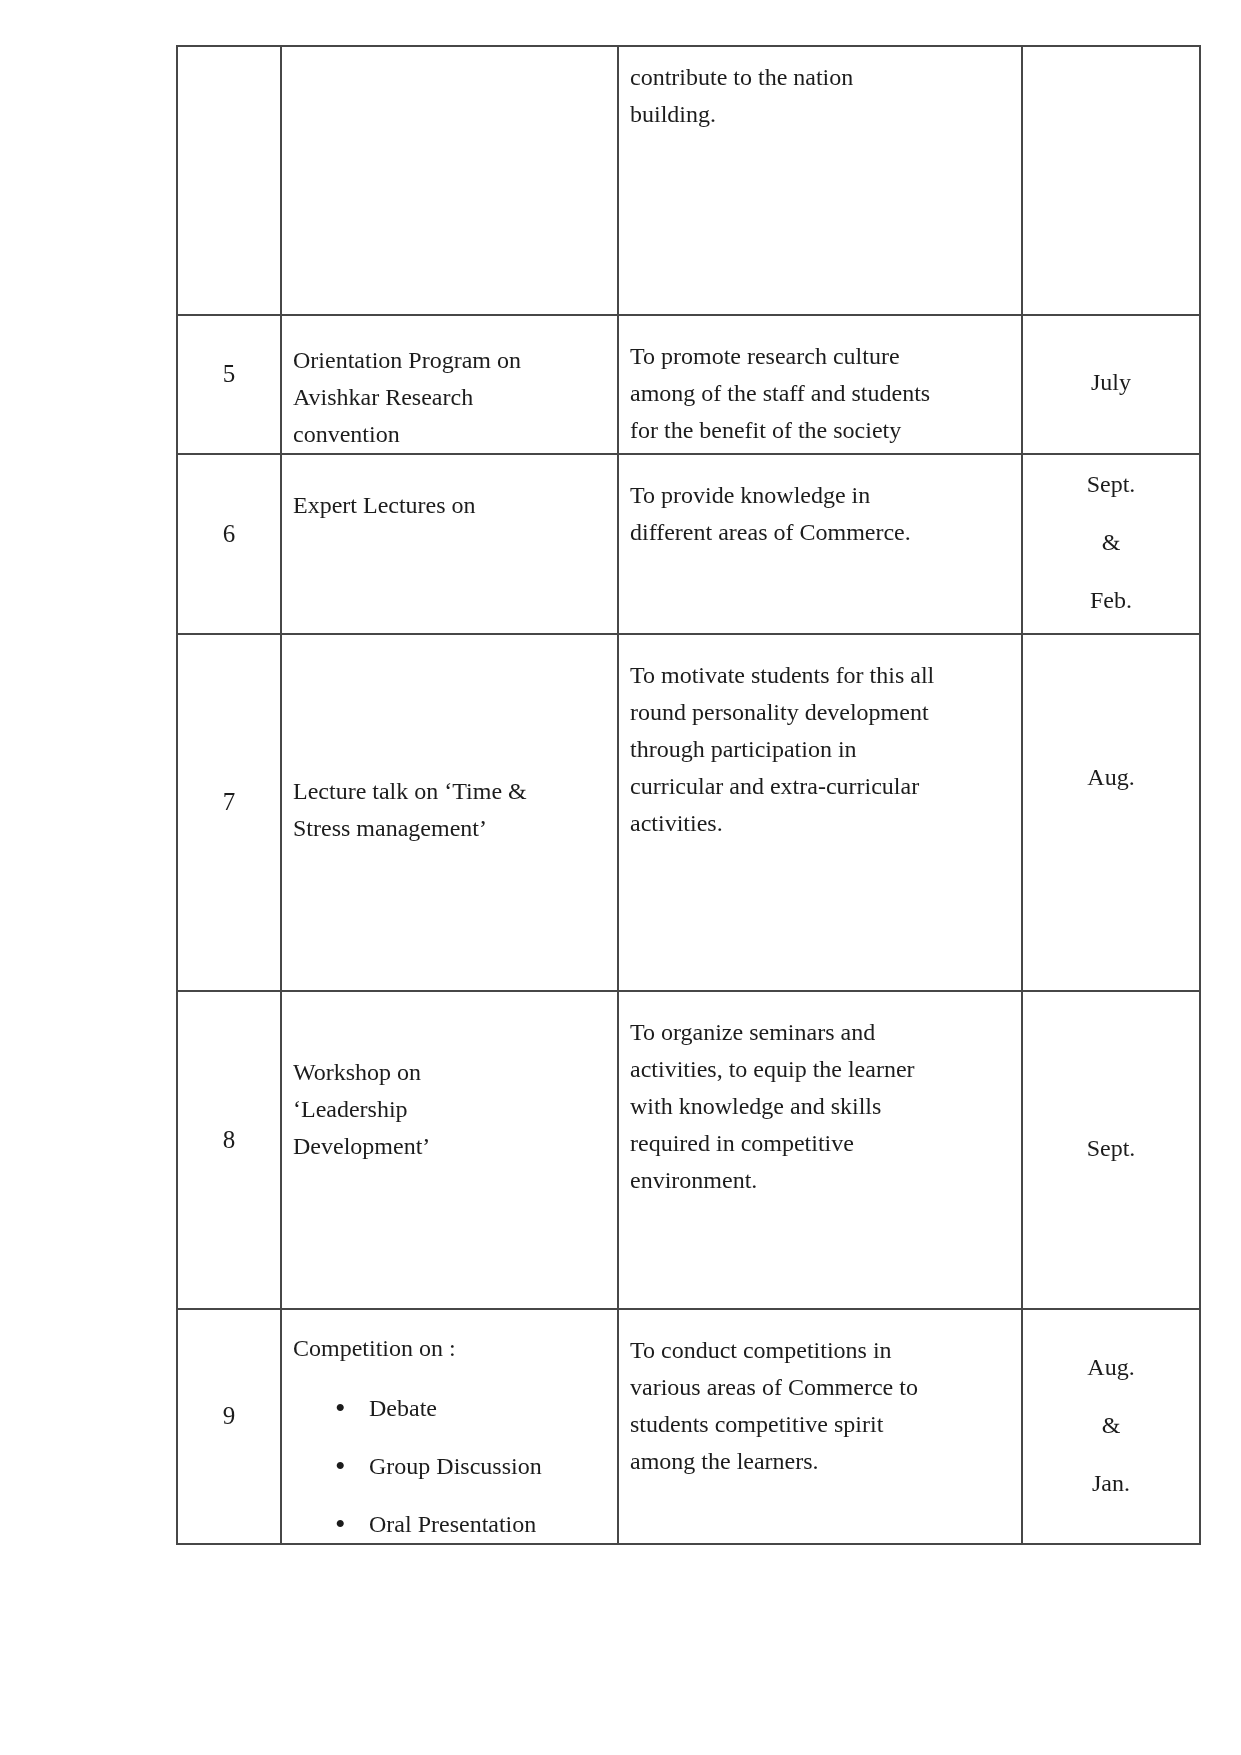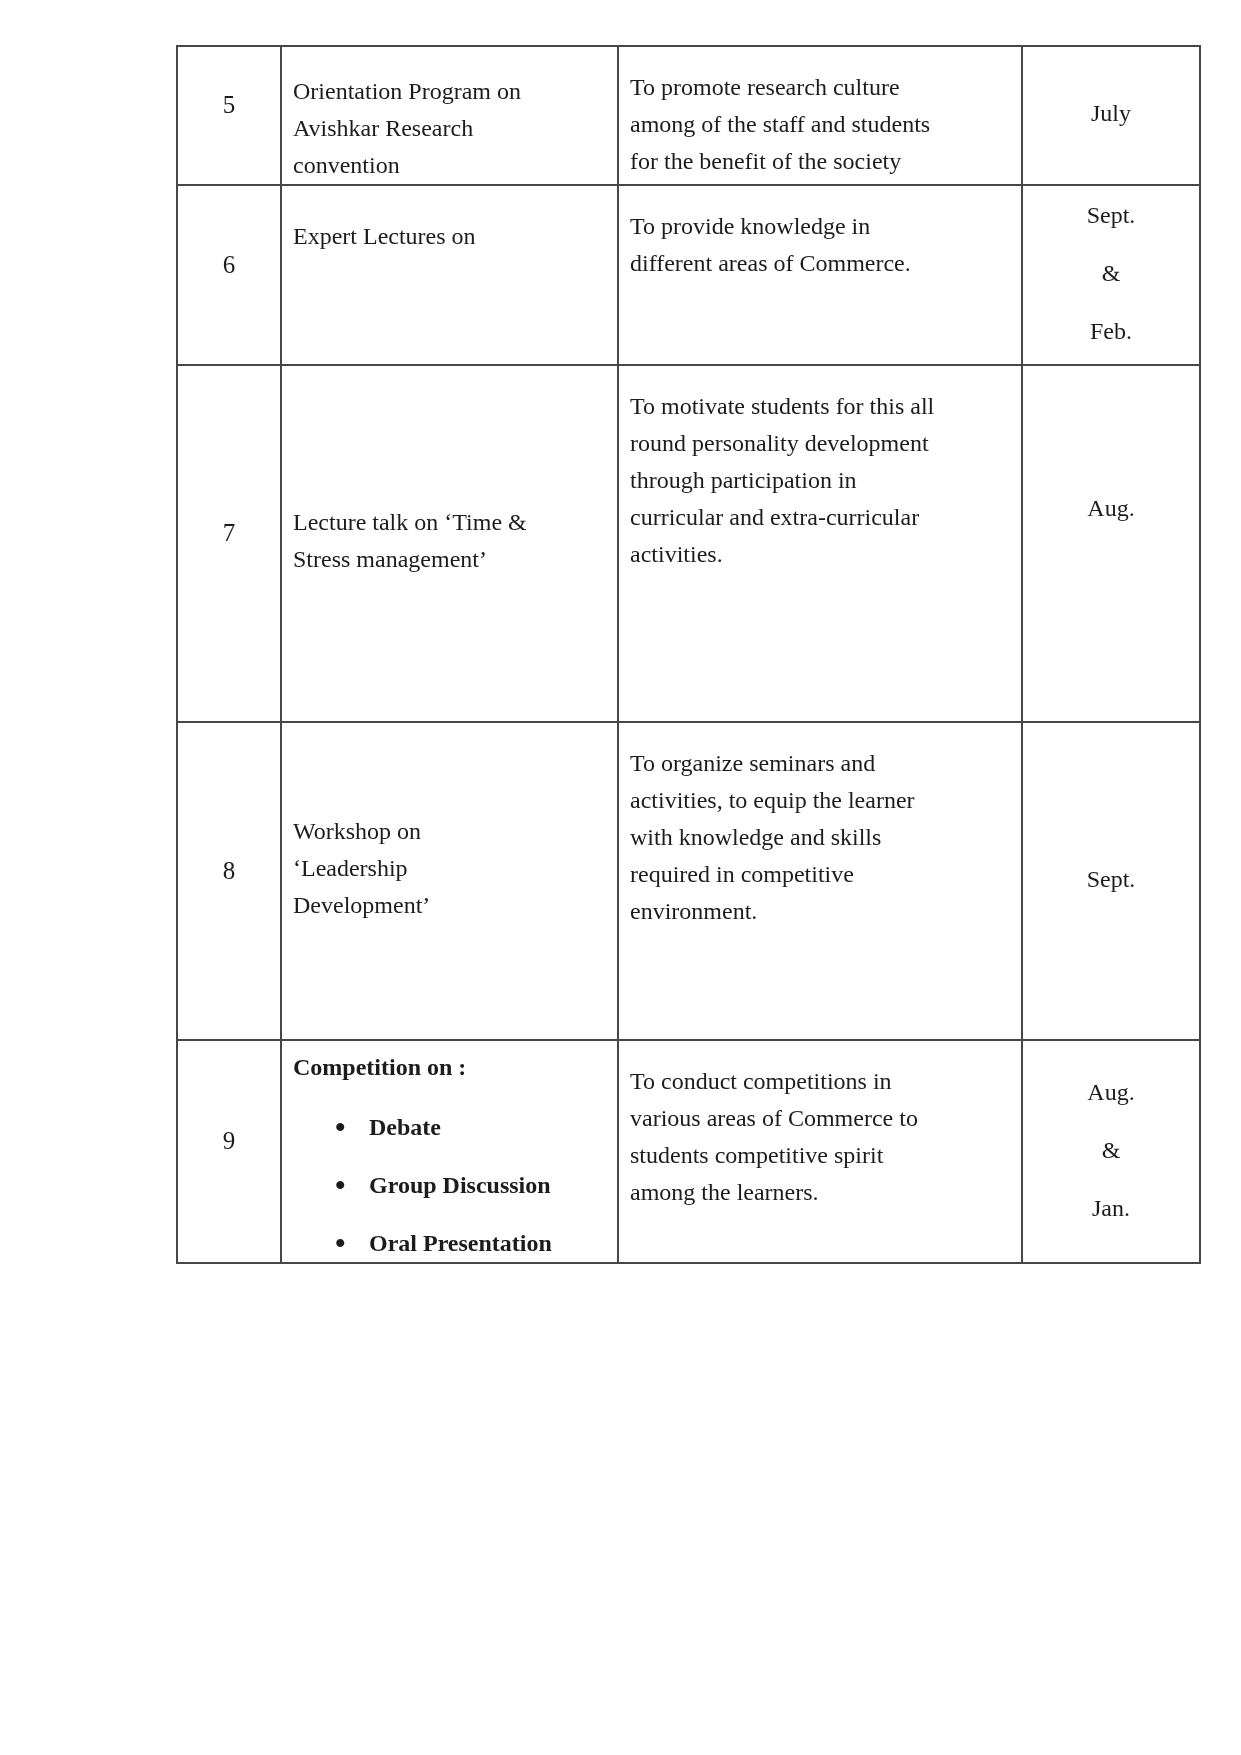--- a/index.html
+++ b/index.html
@@ -64,22 +64,22 @@
     vertical-align: middle;
     padding-bottom: 4px;
   }
   .ln { display: block; }
 
   
   td.ot12 { padding-top: 12px; }
   td.act-r1 { padding-top: 26px; }
   td.act-r2 { padding-top: 32px; }
   td.act-r3 { vertical-align: middle; padding-bottom: 6px; }
-  td.act-r4 { padding-top: 90px; }
-  td.act-r5 { padding-top: 8px; font-weight: bold; }
+  td.act-r4 { padding-top: 62px; }
+  td.act-r5 { padding-top: 20px; }
   td.mon-stack .mln { display: block; line-height: 58px; }
   td.mon-r3 { padding-bottom: 70px; }
 
   ul.bullet-list {
     list-style: none;
     margin: 22px 0 0 0;
     padding: 0 0 0 42px;
   }
   ul.bullet-list li {
     line-height: 37px;
@@ -99,20 +99,29 @@
 <div class="page">
   <table class="doc-table">
     <colgroup>
       <col class="col-sr">
         <col class="col-act">
         <col class="col-obj">
         <col class="col-mon">
     </colgroup>
     <tbody>
 
+      <tr class="r0">
+        <td class="c-sr"></td>
+        <td class="c-act"></td>
+        <td class="c-obj ot12">
+          <span class="ln">contribute to the nation</span>
+          <span class="ln">building.</span>
+        </td>
+        <td class="c-mon"></td>
+      </tr>
 
       <tr class="r1">
         <td class="c-sr">5</td>
         <td class="c-act act-r1">
           <span class="ln">Orientation Program on</span>
           <span class="ln">Avishkar Research</span>
           <span class="ln">convention</span>
         </td>
         <td class="c-obj">
           <span class="ln">To promote research culture</span>

